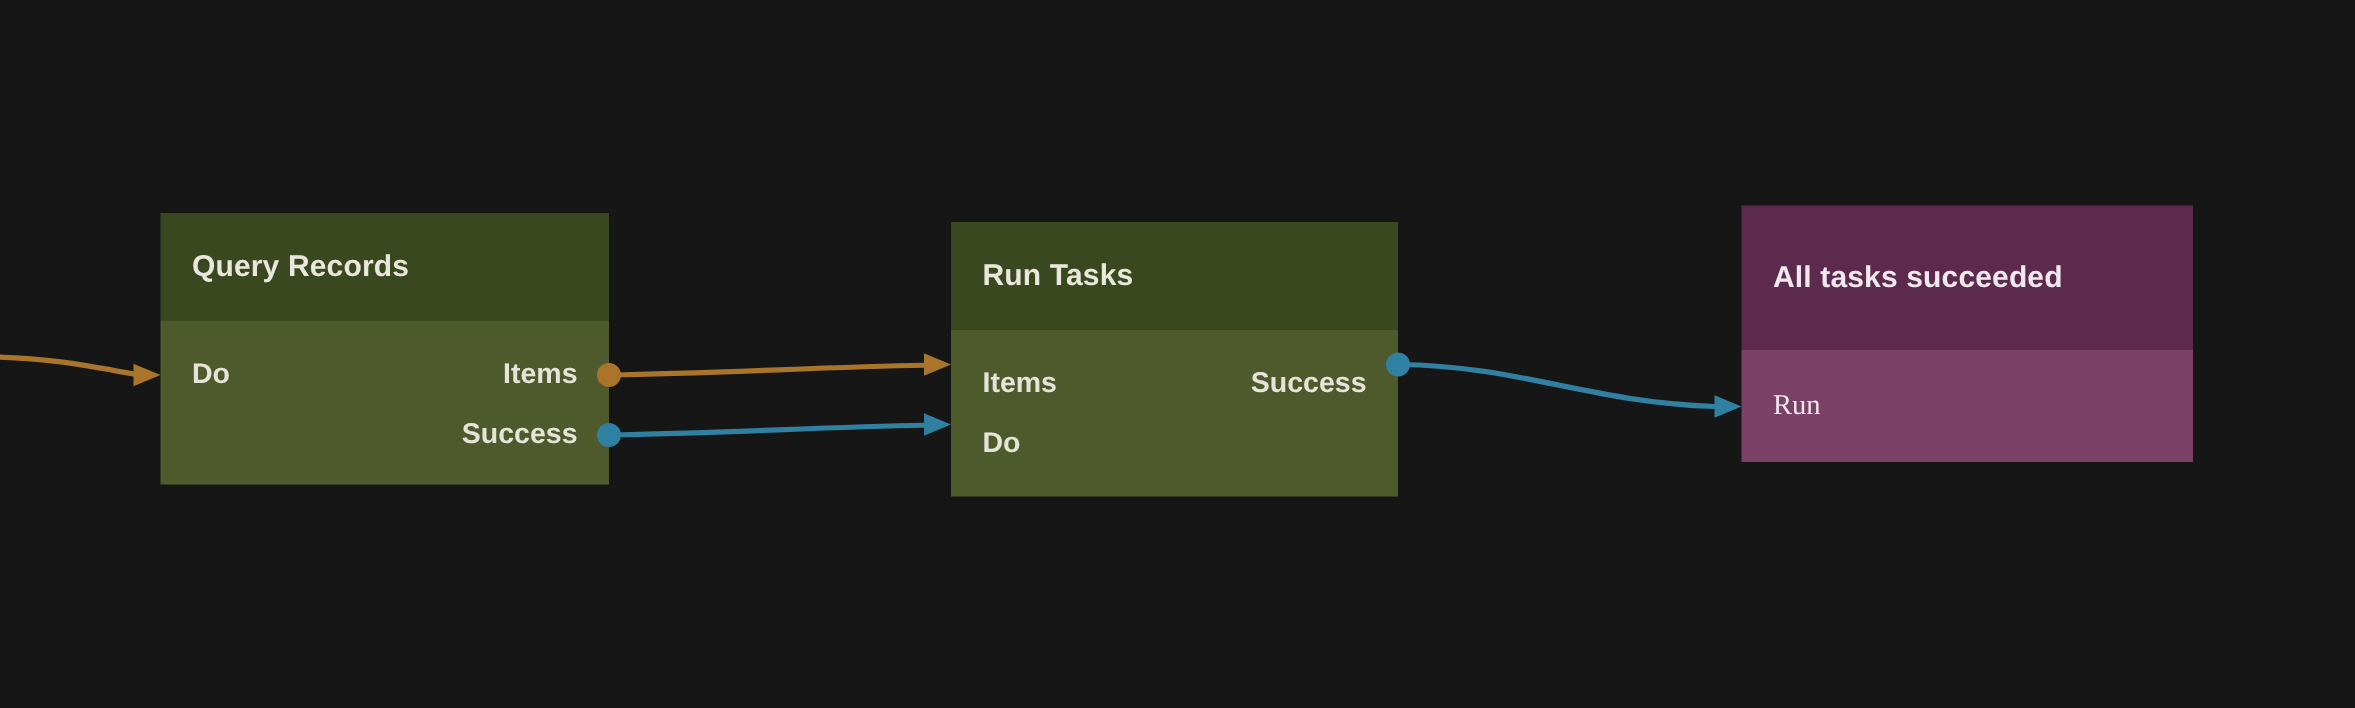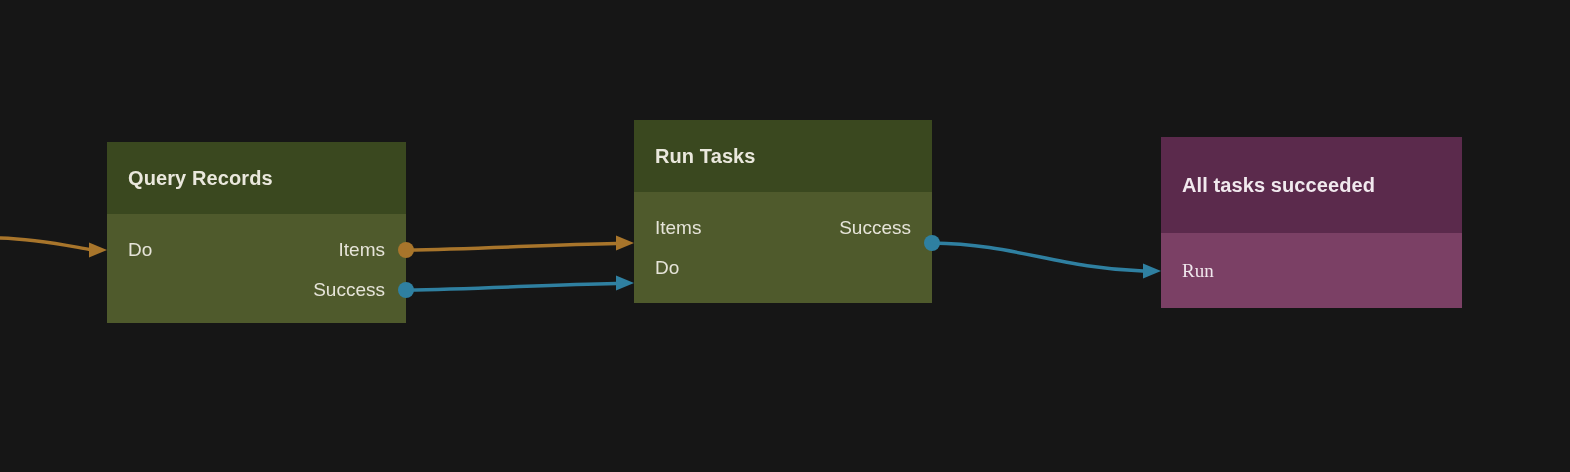--- a/index.html
+++ b/index.html
@@ -24,38 +24,38 @@
     color:var(--subtitle-text,#b78ba6);
   }
   .node-body{box-sizing:border-box;}
   .port-row{
     height:40px;display:flex;align-items:center;justify-content:space-between;
     padding:0 21px;font-size:19px;color:var(--port-text,#e6e4d9);
   }
   .port-row .spacer{min-width:10px;}
   
   .green .node-header{background:var(--green-header,#3a481f);height:72px;}
-  .green .node-body{background:var(--green-body,#4f5a2c);padding-top:16px;}
+  .green .node-body{background:var(--green-body,#4f5a2c);padding-top:16px;font-weight:bold;}
   
   .purple .node-header{background:var(--purple-header,#5b2a4c);height:96px;}
   .purple .node-body{background:var(--purple-body,#7b4065);padding-top:18px;font-family:Liberation Serif, serif;}
   .purple .node-title{color:#f1e9ee;}
   .purple .port-row{color:#f0e7ed;}
 
   .wires{position:absolute;left:0;top:0;z-index:3;pointer-events:none;}
   .wire{fill:none;stroke-width:3.5px;stroke-linecap:round;}
   .wire.orange{stroke:var(--wire-orange,#a8752b);}
   .wire.teal{stroke:var(--wire-teal,#2f80a1);}
   .marker.orange{fill:var(--wire-orange,#a8752b);}
   .marker.teal{fill:var(--wire-teal,#2f80a1);}
 
   
   #node-query-records{left:107px;top:142px;width:299px;}
   #node-query-records .node-body{height:109px;}
-  #node-run-tasks{left:634px;top:120px;width:298px;}
+  #node-run-tasks{left:634px;top:148px;width:298px;}
   #node-run-tasks .node-body{height:111px;}
   #node-all-tasks{left:1161px;top:137px;width:301px;}
   #node-all-tasks .node-body{height:75px;}
 </style>
 </head>
 <body>
 
 <div class="canvas">
 
   <div class="node green" id="node-query-records">

